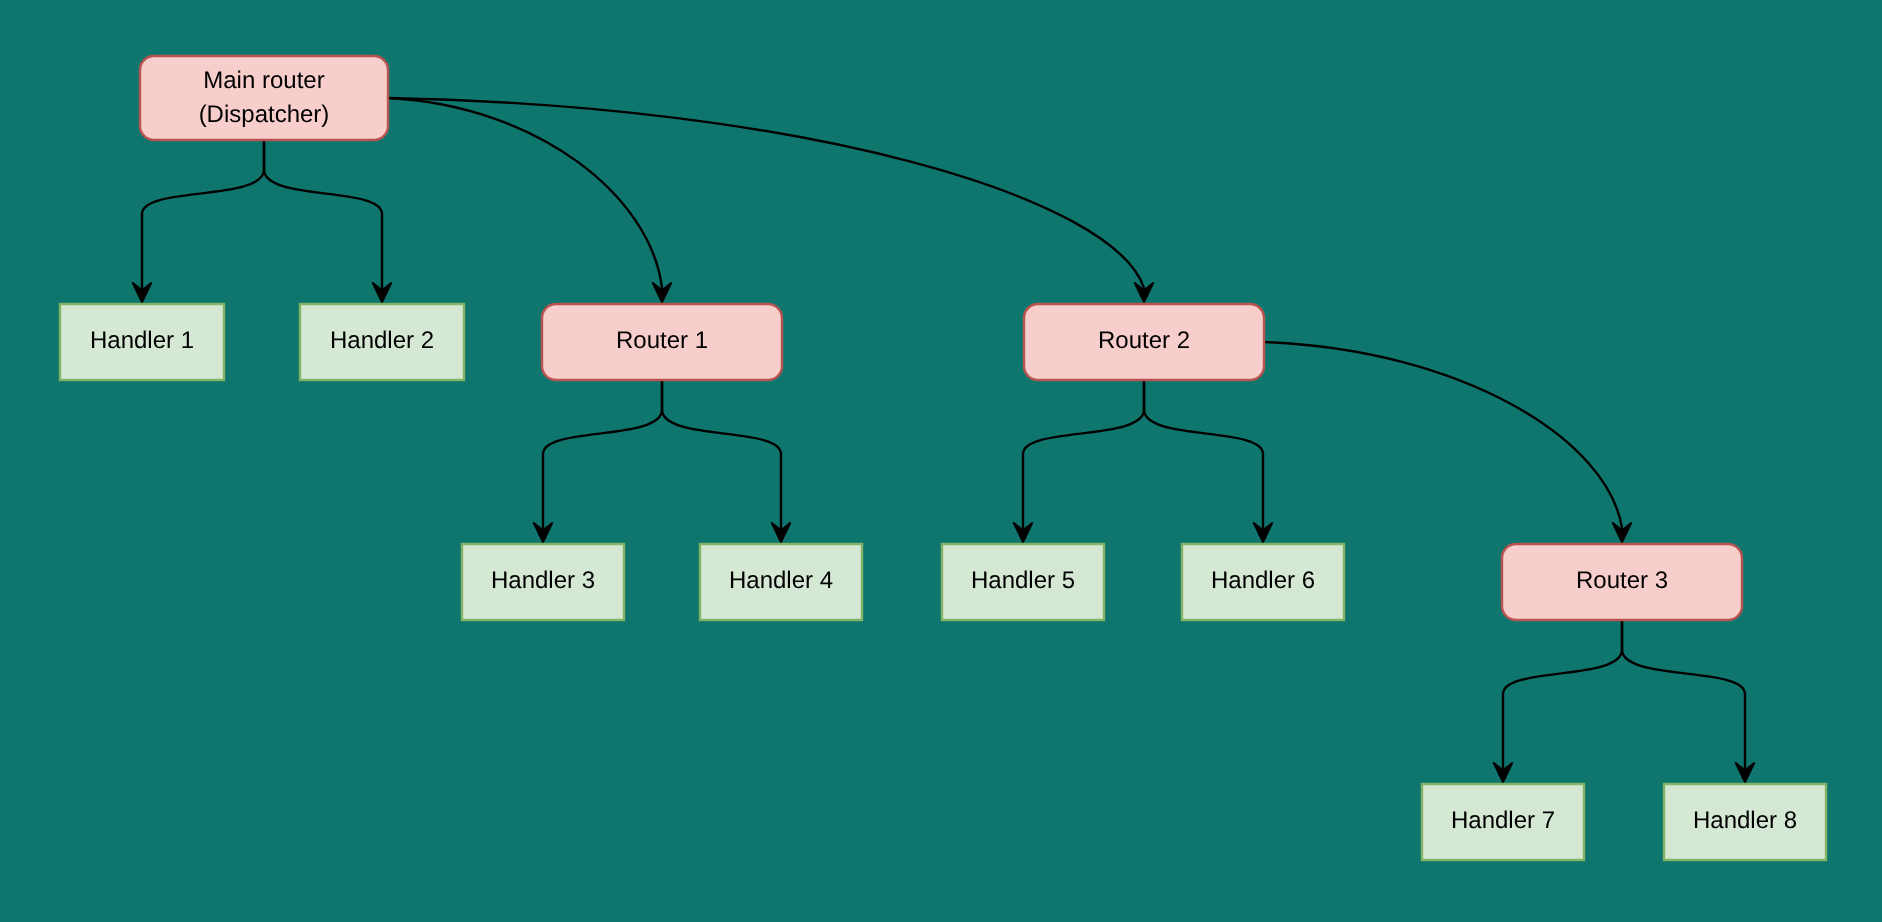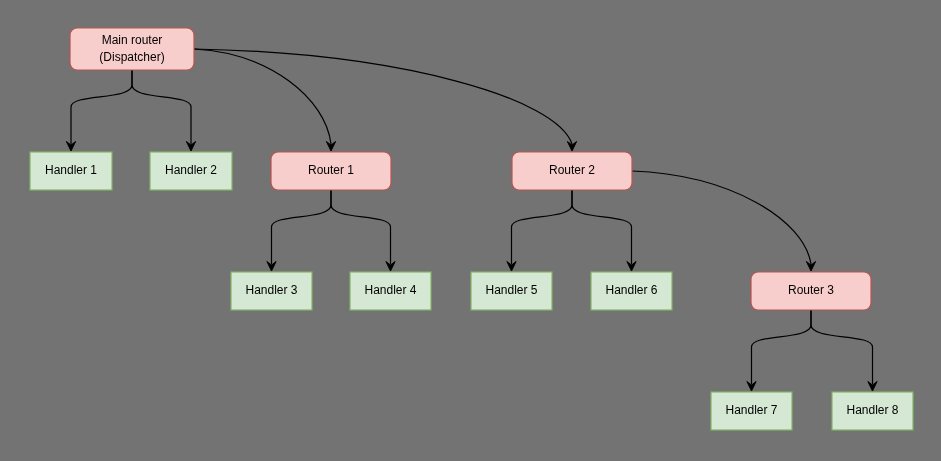--- a/index.html
+++ b/index.html
@@ -10,21 +10,21 @@
   body {
     width: 941px;
     height: 461px;
     font-family: "Liberation Sans", sans-serif;
     overflow: hidden;
   }
   #diagram-canvas {
     position: relative;
     width: 941px;
     height: 461px;
-    background: #737373;
+    background: #0f766e;
   }
   svg#diagram-svg {
     position: absolute;
     left: 0;
     top: 0;
     width: 941px;
     height: 461px;
     display: block;
   }
   .edge-path {

